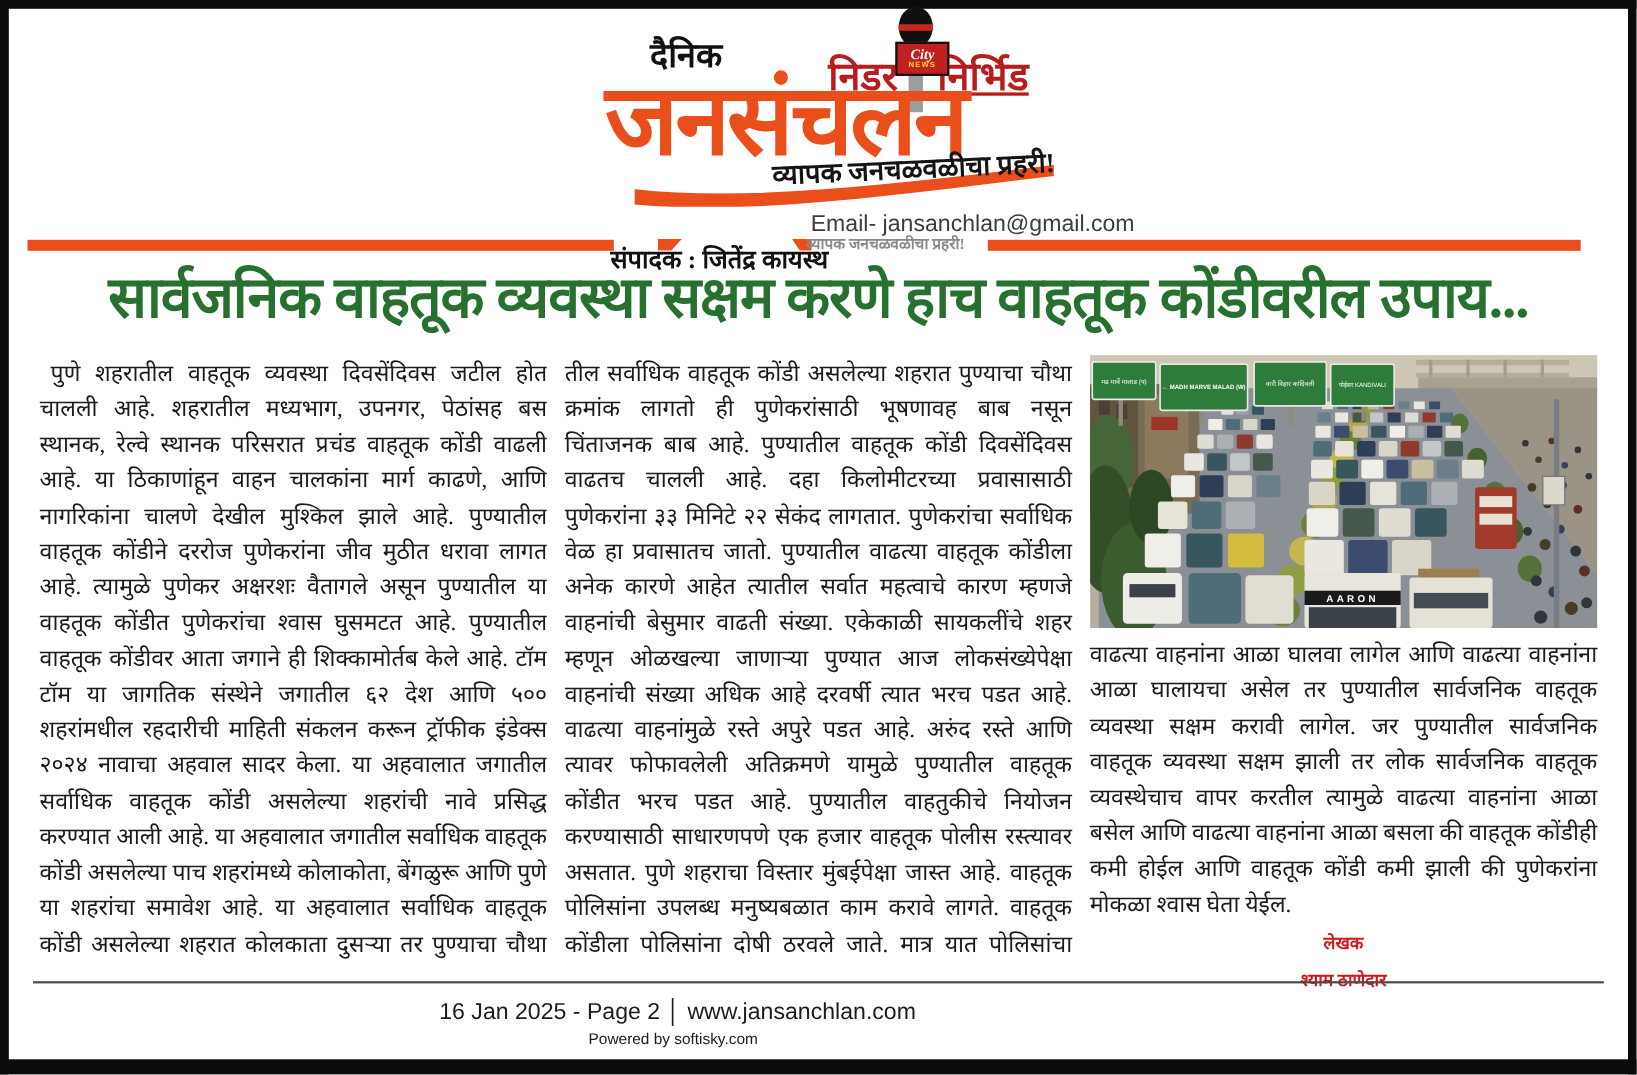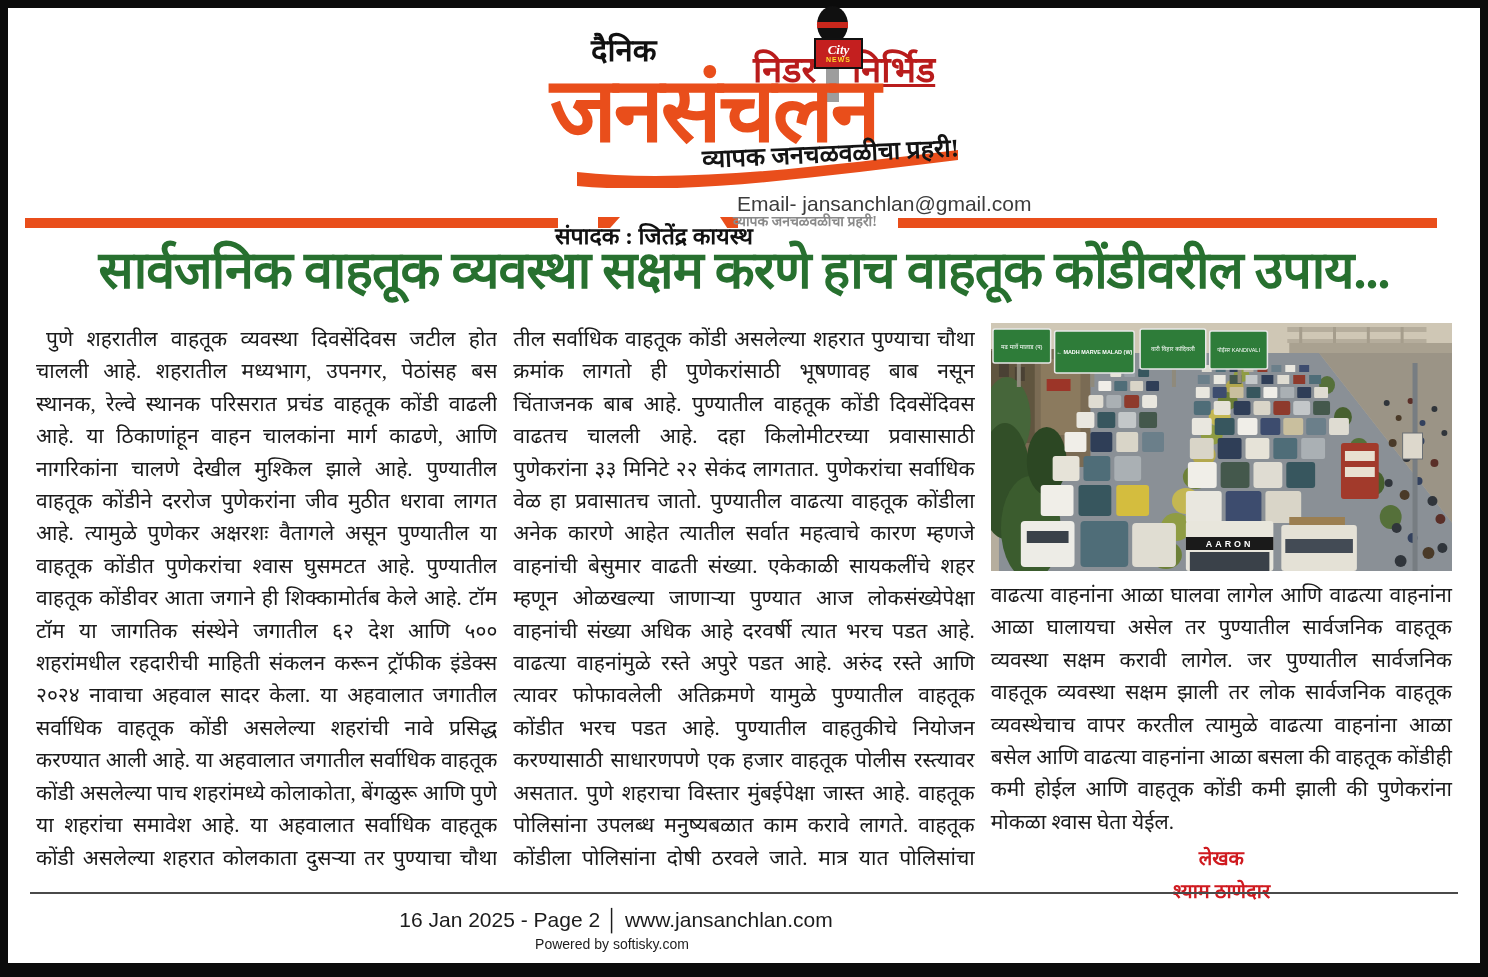--- a/index.html
+++ b/index.html
@@ -42,21 +42,21 @@
   
   .headline{left:30px;top:232px;width:1428px;text-align:center;font-size:52px;font-weight:800;
             color:#27702f;letter-spacing:-1px;white-space:nowrap;}
   
   .cols{left:36px;top:323px;width:1416px;display:flex;gap:16px;}
   .col{flex:1;font-size:21px;line-height:32.4px;text-align:justify;color:#1a1a1a;}
   .col-clip{height:555px;overflow:hidden;}
   .indent{text-indent:10px;}
   .photo-wrap{width:100%;height:248px;margin-bottom:8px;}
   .photo-wrap svg{display:block;width:100%;height:248px;}
-  .author{margin-top:4px;text-align:center;color:#cf1a1f;font-weight:bold;font-size:20px;line-height:33px;}
+  .author{margin-top:4px;text-align:center;color:#cf1a1f;font-weight:bold;font-size:16px;line-height:33px;}
   
   .foot-rule{left:30px;top:892px;width:1428px;height:2px;background:#4a4a4a;}
   .foot1{left:0;top:908px;width:1232px;text-align:center;font-size:21px;color:#1c1c1c;
          font-family:"Liberation Sans",sans-serif;}
   .foot2{left:0;top:936px;width:1224px;text-align:center;font-size:14px;color:#1c1c1c;
          font-family:"Liberation Sans",sans-serif;}
   .signtext{fill:#ffffff;font-family:"Liberation Sans",sans-serif;text-anchor:middle;}
 </style>
 </head>
 <body>

